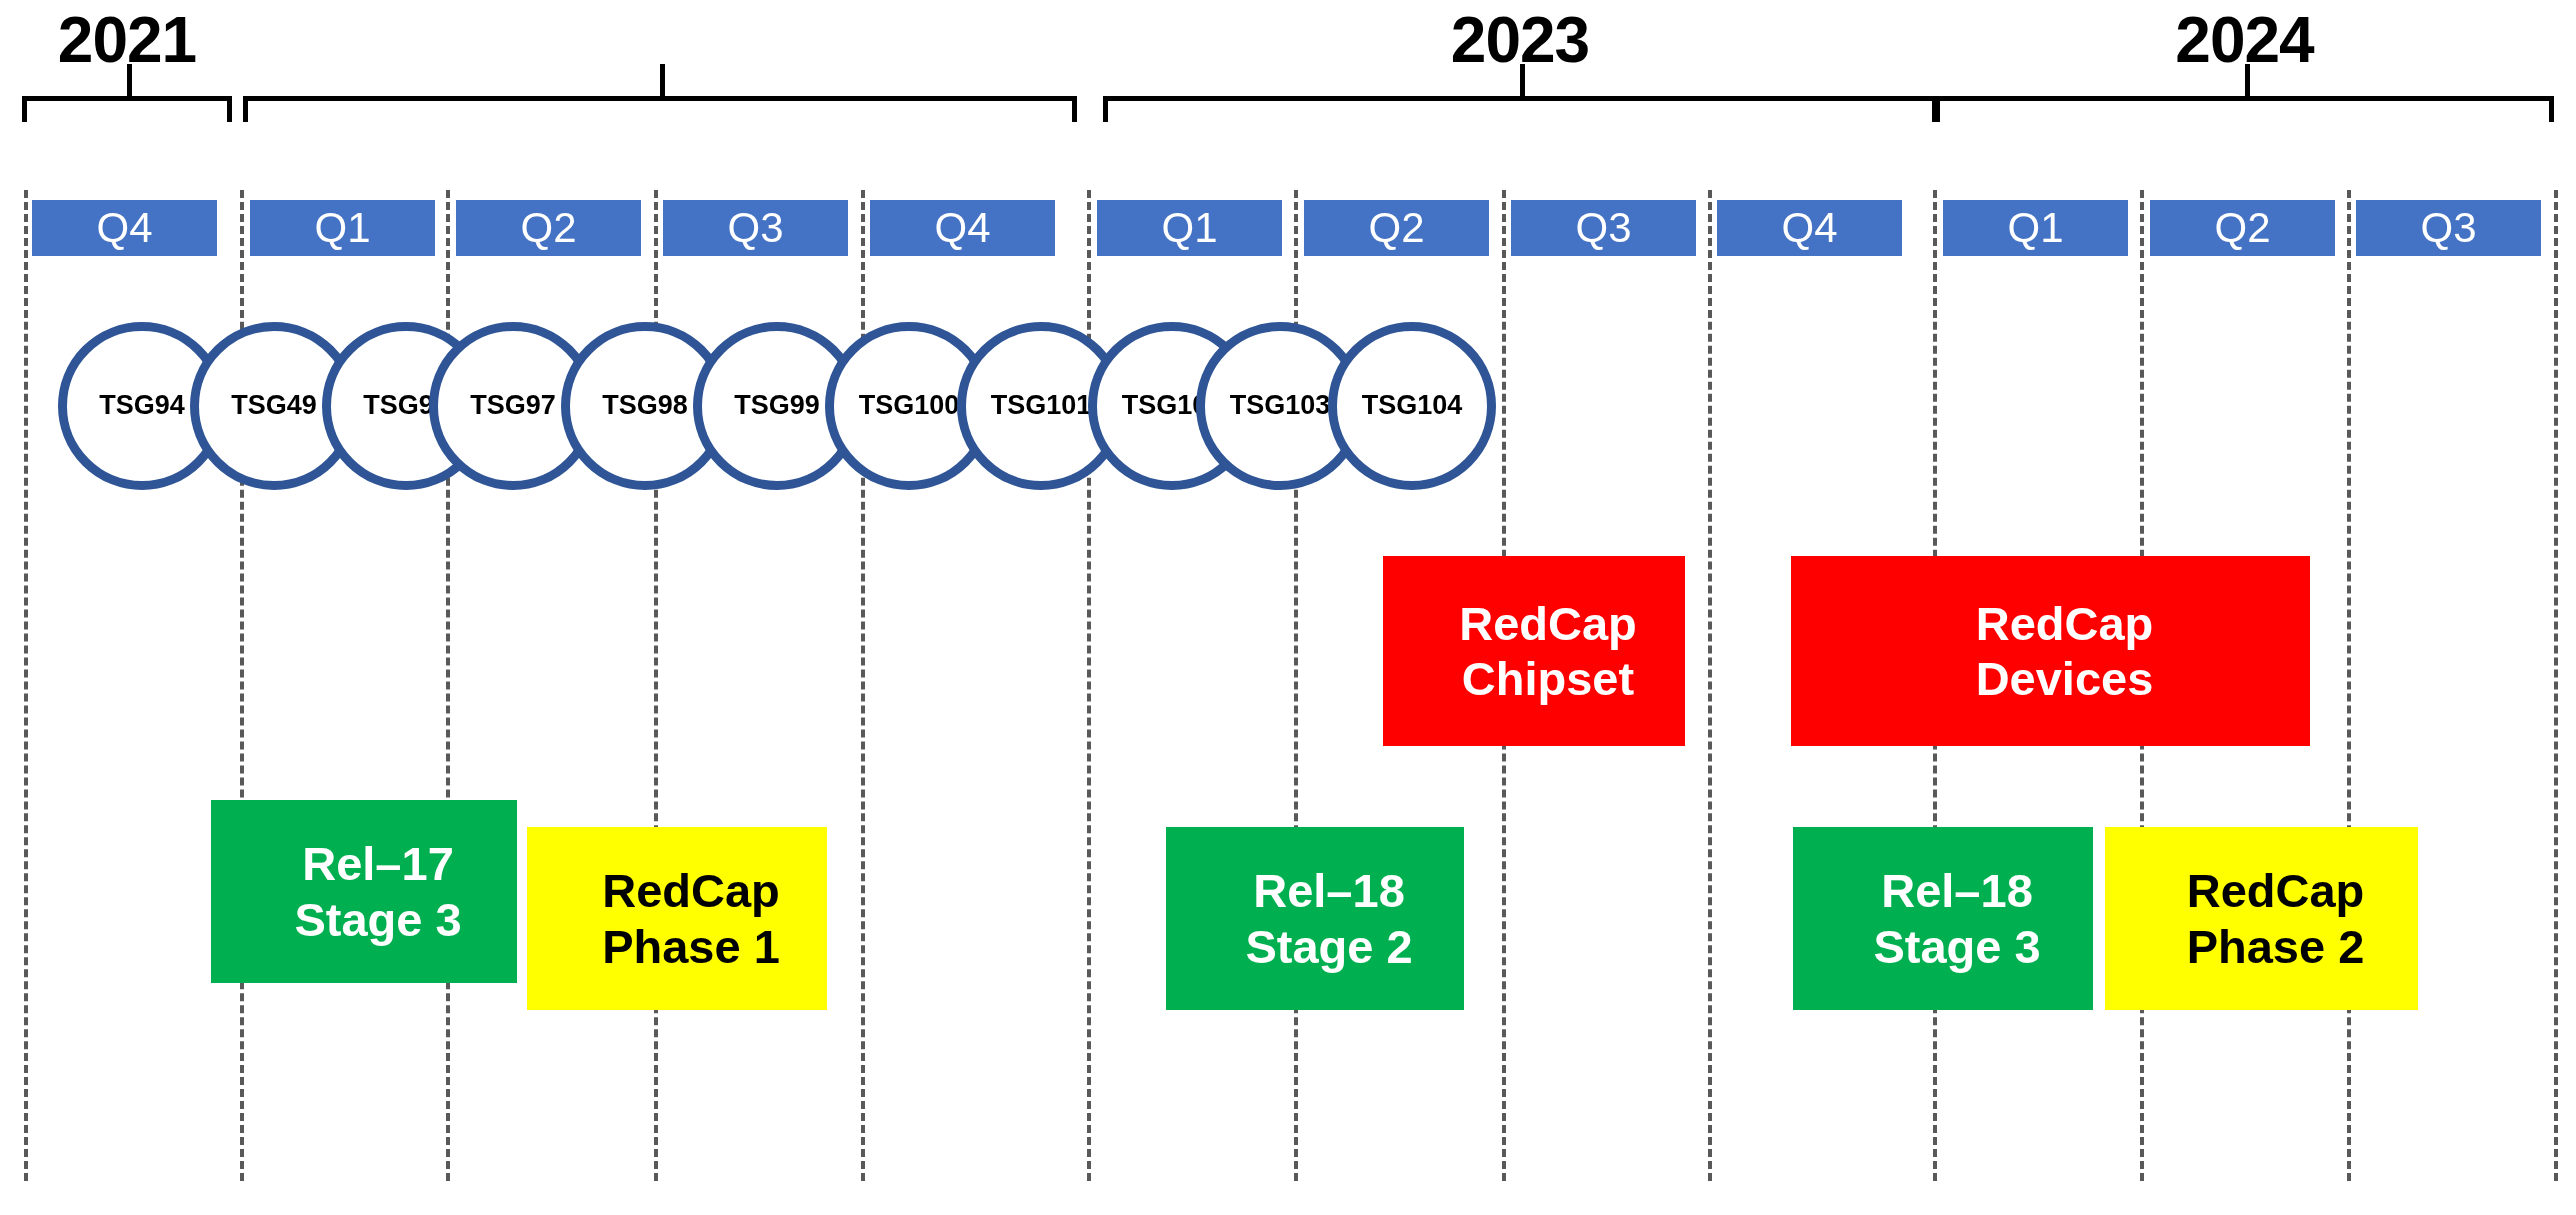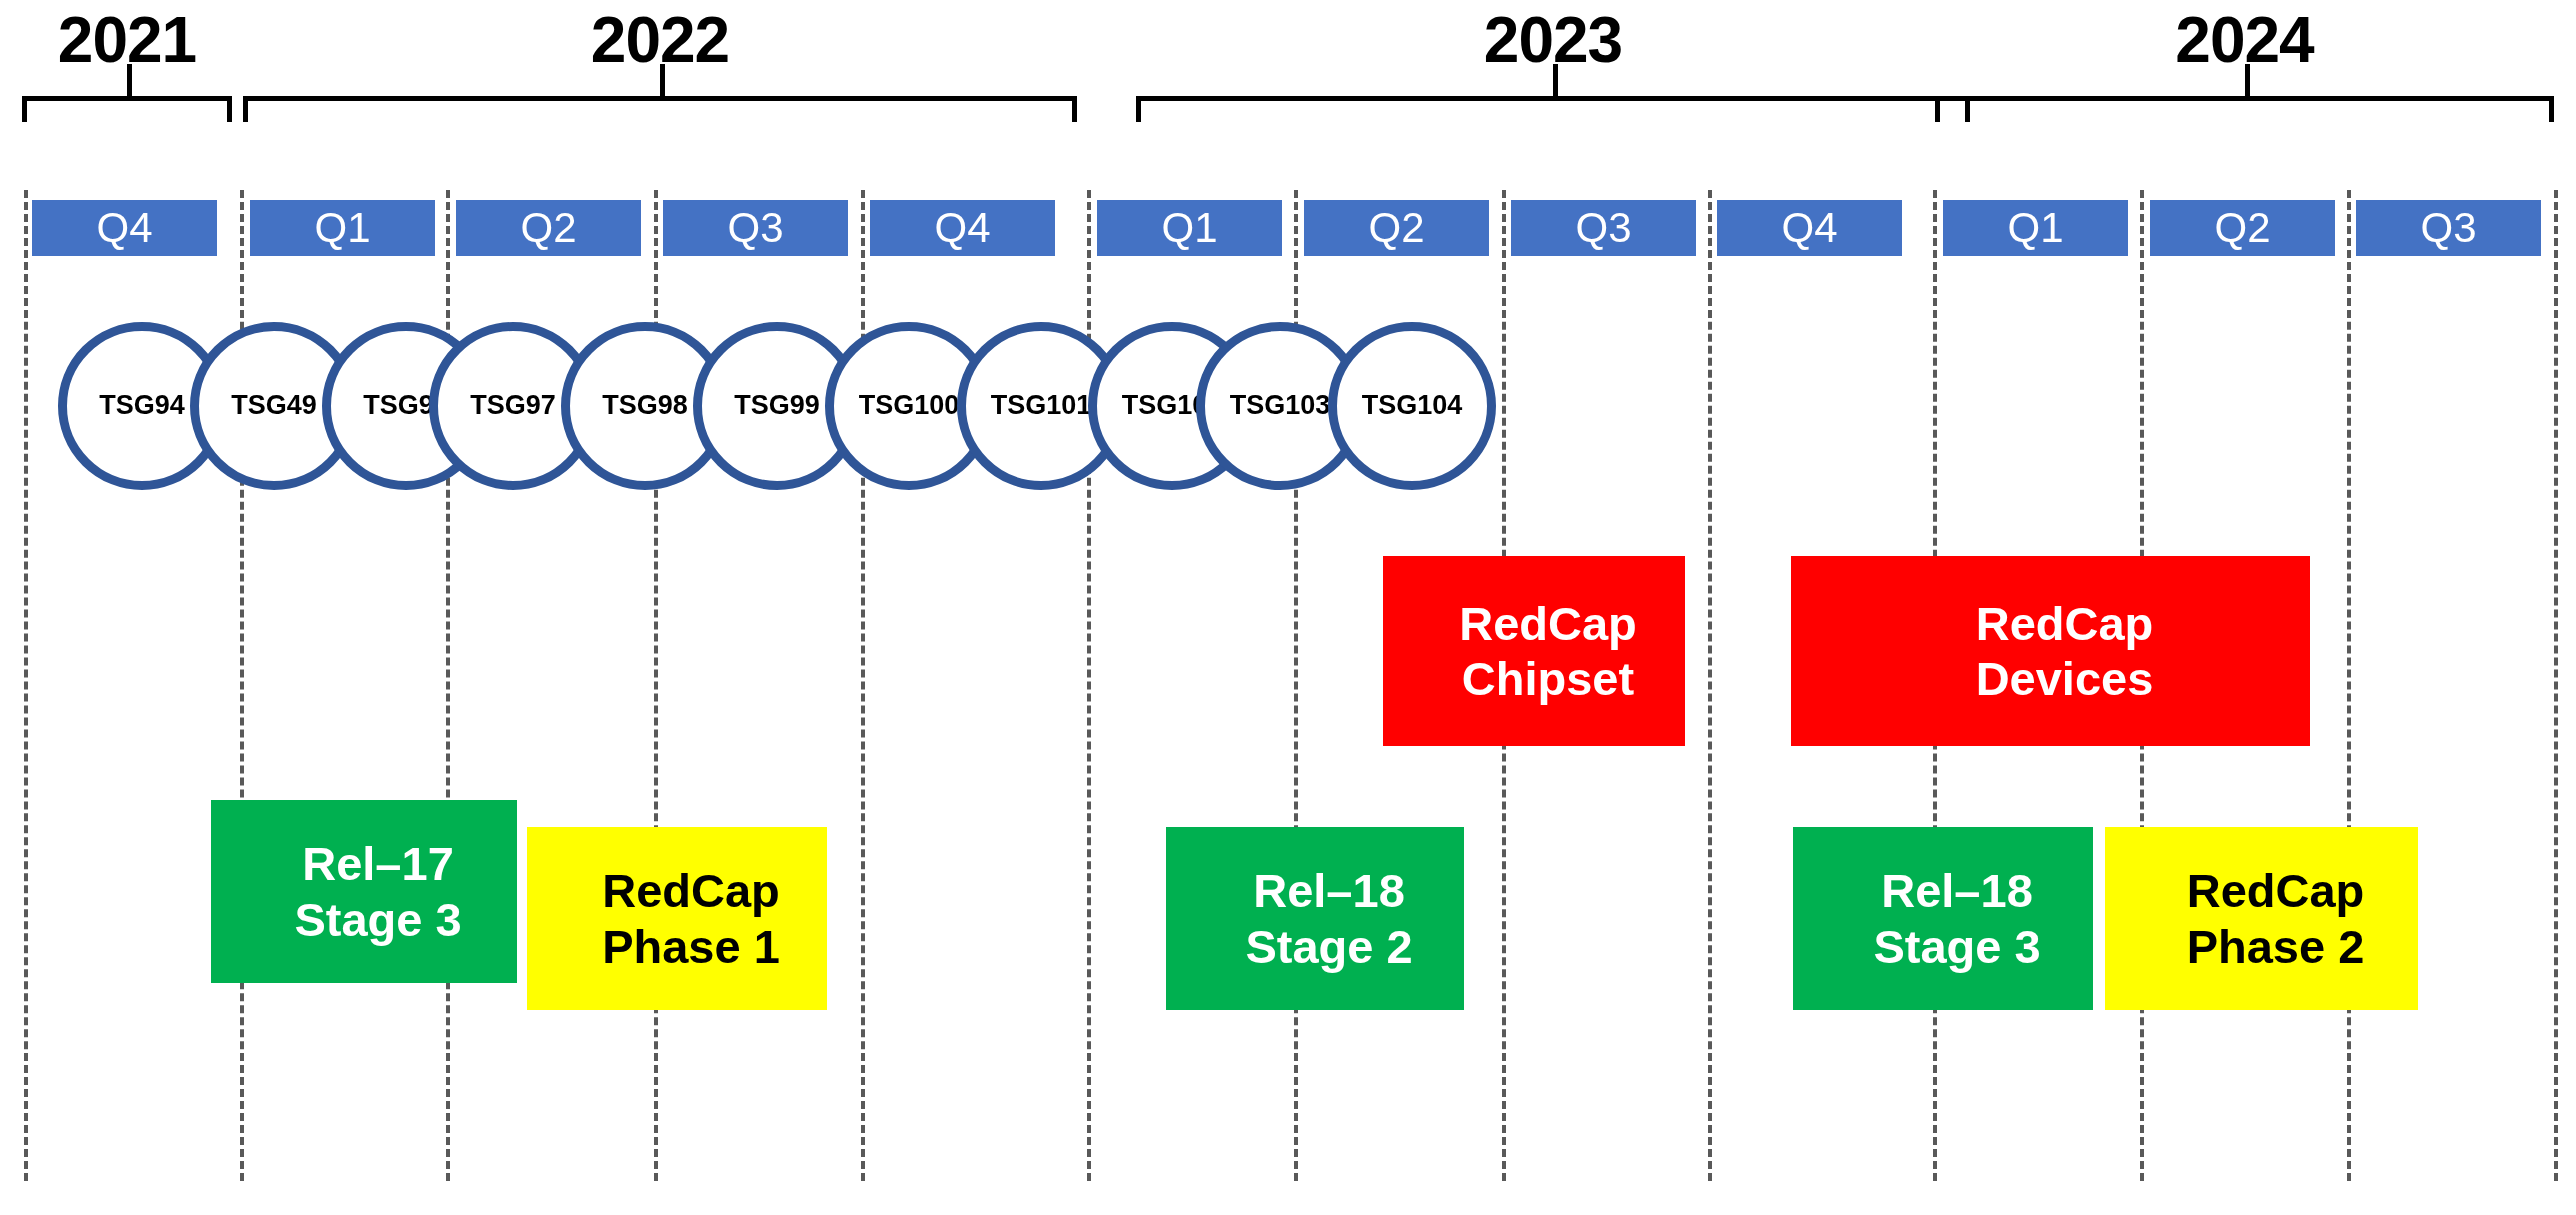--- a/index.html
+++ b/index.html
@@ -141,25 +141,24 @@
       <div class="gridline" style="left: 2554px;"></div>
     </div>
 
   <div id="years-layer">
       <div class="year-group" style="left: 22px; width: 210px; top: 8px; height: 120px;">
         <div class="year-label">2021</div>
         <div class="bracket-stem"></div>
         <div class="bracket"></div>
       </div>
       <div class="year-group" style="left: 243px; width: 834px; top: 8px; height: 120px;">
-        <div class="year-label">2022</div>
-        <div class="bracket-stem"></div>
-        <div class="bracket"></div>
-      </div>
-      <div class="year-group" style="left: 1136px; width: 834px; top: 8px; height: 120px;">
+        <div class="bracket-stem"></div>
+        <div class="bracket"></div>
+      </div>
+      <div class="year-group" style="left: 1103px; width: 834px; top: 8px; height: 120px;">
         <div class="year-label">2023</div>
         <div class="bracket-stem"></div>
         <div class="bracket"></div>
       </div>
       <div class="year-group" style="left: 1935px; width: 619px; top: 8px; height: 120px;">
         <div class="year-label">2024</div>
         <div class="bracket-stem"></div>
         <div class="bracket"></div>
       </div>
     </div>

